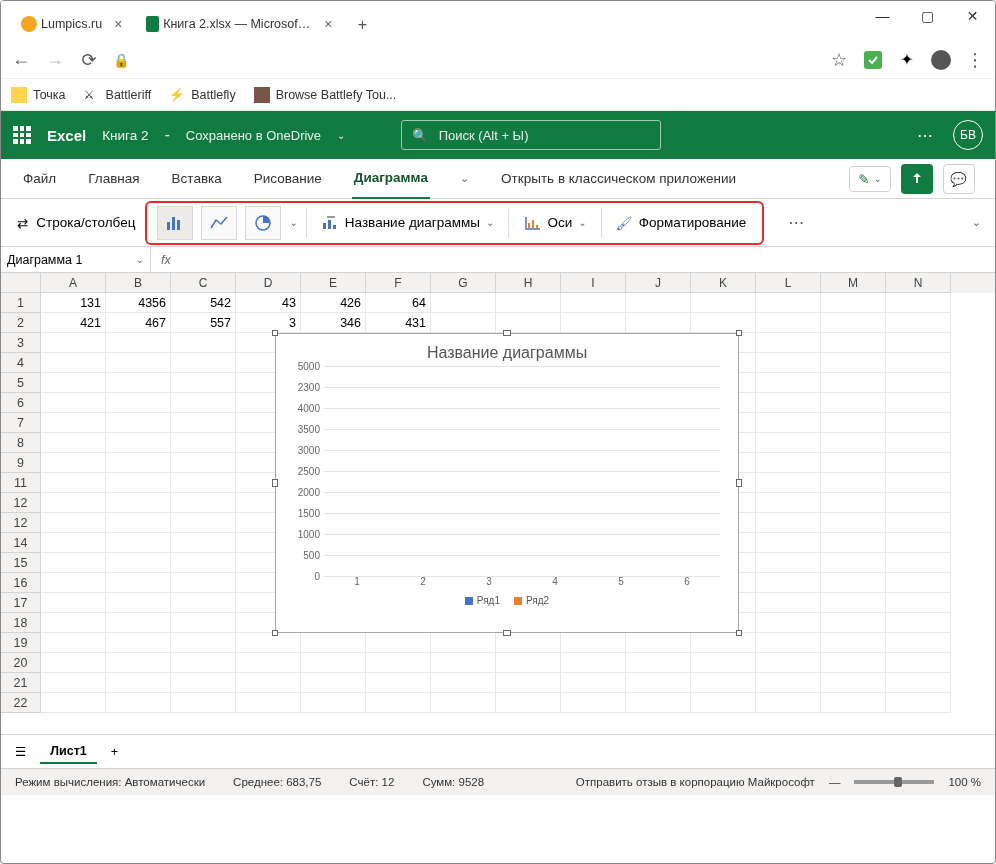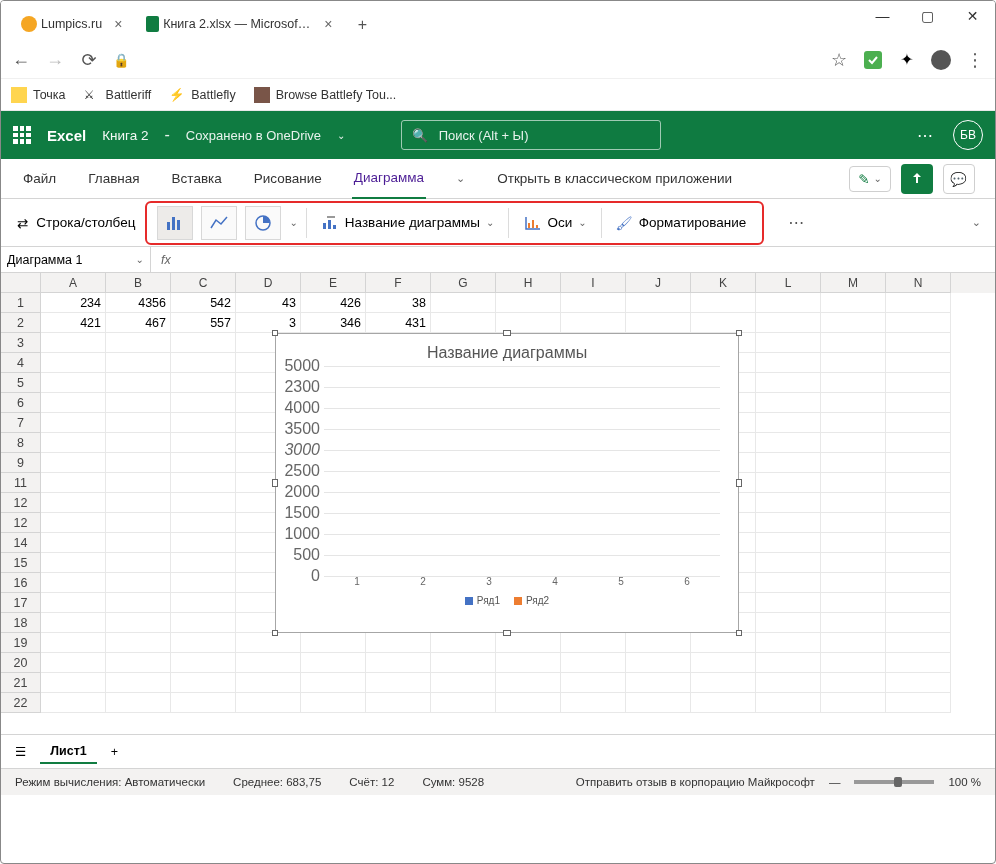--- a/index.html
+++ b/index.html
@@ -27,21 +27,21 @@
 .waffle{width:18px;height:18px;display:grid;grid-template-columns:repeat(3,1fr);grid-template-rows:repeat(3,1fr);gap:2px}
 .waffle span{background:#fff}
 .excel-name{font-size:15px;font-weight:600}
 .doc-name{font-size:13.5px;opacity:.95}
 .saved{font-size:13px;opacity:.9}
 .search-box{margin-left:40px;border:1px solid rgba(255,255,255,.6);border-radius:3px;height:30px;width:260px;display:flex;align-items:center;padding:0 10px;gap:10px;color:#fff;font-size:13px}
 .hdr-right{margin-left:auto;display:flex;align-items:center;gap:18px}
 .avatar{width:30px;height:30px;border-radius:50%;border:1.5px solid #fff;display:flex;align-items:center;justify-content:center;font-size:12px;color:#fff}
 .ribbon-tabs{height:40px;display:flex;align-items:center;padding:0 20px;gap:28px;font-size:13.5px;color:#333;border-bottom:1px solid #d4d4d4;position:relative}
 .rtab{padding:0 2px;height:40px;display:flex;align-items:center}
-.rtab.active{color:#4c1d95;border-bottom:2.5px solid #107c41;font-weight:400}
+.rtab.active{color:#14532d;border-bottom:2.5px solid #107c41;font-weight:700}
 .rtab-right{margin-left:auto;display:flex;gap:10px;align-items:center}
 .edit-pill{border:1px solid #cfcfcf;border-radius:4px;padding:4px 8px;display:flex;align-items:center;gap:4px}
 .sq-btn{width:32px;height:30px;background:#107c41;border-radius:4px;display:flex;align-items:center;justify-content:center;color:#fff}
 .cmt-btn{width:32px;height:30px;border:1px solid #cfcfcf;border-radius:4px;display:flex;align-items:center;justify-content:center}
 .ribbon{height:48px;display:flex;align-items:center;padding:0 16px;gap:10px;border-bottom:1px solid #d4d4d4;font-size:13.5px;position:relative}
 .rgroup{display:flex;align-items:center;gap:8px}
 .rgroup.hl{border:2.5px solid #e62a2a;border-radius:6px;padding:3px 10px;height:44px}
 .ctype-btn{width:36px;height:34px;border:1px solid #d8d8d8;background:#fafafa;display:flex;align-items:center;justify-content:center}
 .ctype-btn.sel{background:#edebe9}
 .rbtn{display:flex;align-items:center;gap:6px;padding:0 6px}
@@ -62,21 +62,21 @@
 .ch-tl{position:absolute;left:-4px;top:-4px;width:6px;height:6px;border:1px solid #666;background:#fff}
 .ch-tr{position:absolute;right:-4px;top:-4px;width:6px;height:6px;border:1px solid #666;background:#fff}
 .ch-bl{position:absolute;left:-4px;bottom:-4px;width:6px;height:6px;border:1px solid #666;background:#fff}
 .ch-br{position:absolute;right:-4px;bottom:-4px;width:6px;height:6px;border:1px solid #666;background:#fff}
 .ch-tm{position:absolute;left:50%;top:-4px;margin-left:-4px;width:8px;height:6px;border:1px solid #666;background:#fff}
 .ch-bm{position:absolute;left:50%;bottom:-4px;margin-left:-4px;width:8px;height:6px;border:1px solid #666;background:#fff}
 .ch-ml{position:absolute;left:-4px;top:50%;margin-top:-4px;width:6px;height:8px;border:1px solid #666;background:#fff}
 .ch-mr{position:absolute;right:-4px;top:50%;margin-top:-4px;width:6px;height:8px;border:1px solid #666;background:#fff}
 .chart-title{text-align:center;padding:10px 0 4px;font-size:16px;color:#555}
 .plot{position:relative;height:210px;margin:0 18px 0 48px}
-.ytick{position:absolute;left:-42px;width:38px;text-align:right;font-size:16px;color:#666;transform:translateY(-50%)}
+.ytick{position:absolute;left:-42px;width:38px;text-align:right;font-size:10px;color:#666;transform:translateY(-50%)}
 .gridline{position:absolute;left:0;right:0;border-top:1px solid #e5e5e5}
 .bargrp{position:absolute;bottom:0;width:40px}
 .bar{position:absolute;bottom:0;width:14px}
 .bar.b1{background:#4472c4;left:4px}
 .bar.b2{background:#ed7d31;left:22px}
 .xlabels{display:flex;margin-left:48px;margin-right:18px;font-size:10px;color:#666}
 .xl{flex:1;text-align:center}
 .legend{display:flex;justify-content:center;gap:14px;font-size:10px;color:#555;margin-top:8px}
 .leg-item{display:flex;align-items:center;gap:4px}
 .leg-sw{width:8px;height:8px}
@@ -289,26 +289,26 @@
         <div class="ch">J</div>
         <div class="ch">K</div>
         <div class="ch">L</div>
         <div class="ch">M</div>
         <div class="ch">N</div>
       </div>
   </div>
   <div class="rows" id="rows">
       <div class="row">
         <div class="rh">1</div>
-        <div class="cell">234</div>
+        <div class="cell">131</div>
         <div class="cell">4356</div>
         <div class="cell">542</div>
         <div class="cell">43</div>
         <div class="cell">426</div>
-        <div class="cell">38</div>
+        <div class="cell">64</div>
         <div class="cell"></div>
         <div class="cell"></div>
         <div class="cell"></div>
         <div class="cell"></div>
         <div class="cell"></div>
         <div class="cell"></div>
         <div class="cell"></div>
         <div class="cell"></div>
       </div>
       <div class="row">
@@ -670,21 +670,21 @@
         <div class="ytick" style="top: 90%;">500</div>
         <div class="gridline" style="top: 80%;"></div>
         <div class="ytick" style="top: 80%;">1000</div>
         <div class="gridline" style="top: 70%;"></div>
         <div class="ytick" style="top: 70%;">1500</div>
         <div class="gridline" style="top: 60%;"></div>
         <div class="ytick" style="top: 60%;">2000</div>
         <div class="gridline" style="top: 50%;"></div>
         <div class="ytick" style="top: 50%;">2500</div>
         <div class="gridline" style="top: 40%;"></div>
-        <div class="ytick" style="top: 40%; font-style: italic;">3000</div>
+        <div class="ytick" style="top: 40%;">3000</div>
         <div class="gridline" style="top: 30%;"></div>
         <div class="ytick" style="top: 30%;">3500</div>
         <div class="gridline" style="top: 20%;"></div>
         <div class="ytick" style="top: 20%;">4000</div>
         <div class="gridline" style="top: 10%;"></div>
         <div class="ytick" style="top: 10%;">2300</div>
         <div class="gridline" style="top: 0%;"></div>
         <div class="ytick" style="top: 0%;">5000</div>
         <div class="bargrp" style="left: 3.33333%;">
           <div class="bar b1" style="height: 4.68%; background: rgb(68, 114, 196);"></div>

